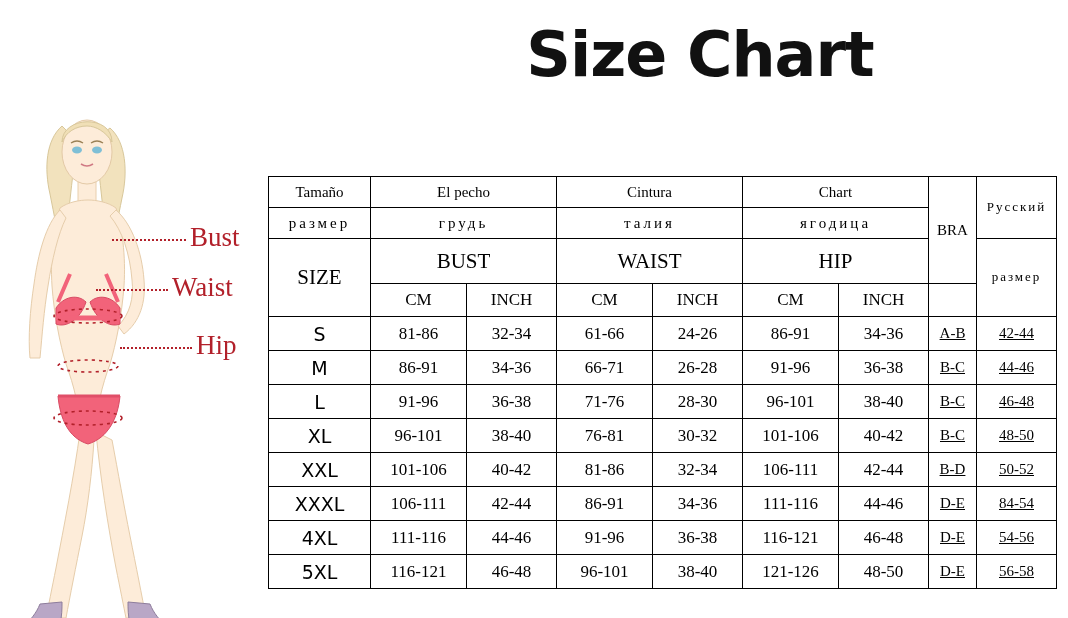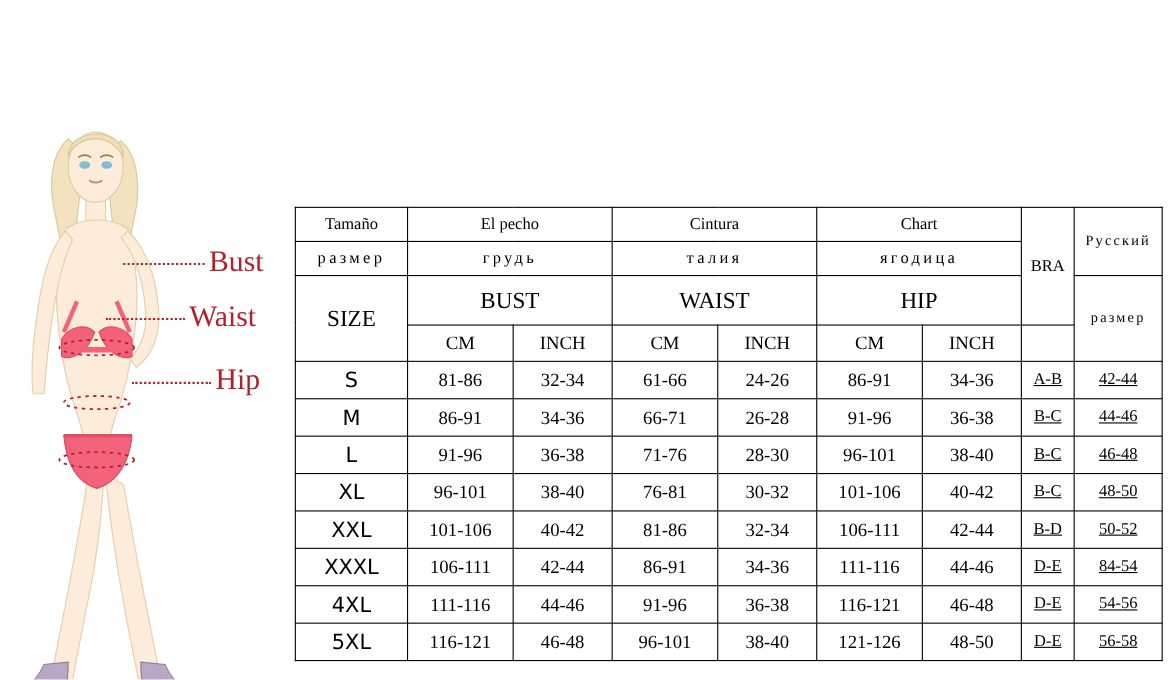--- a/index.html
+++ b/index.html
@@ -56,21 +56,21 @@
     border-top: 2px dotted #b2202a;
   }
   #leader-bust  { left: 112px; top: 239px; width: 74px; }
   #leader-waist { left: 96px;  top: 289px; width: 72px; }
   #leader-hip   { left: 120px; top: 347px; width: 72px; }
 
   
   #table-wrap {
     position: absolute;
     left: 268px;
-    top: 188px;
+    top: 176px;
   }
   table.size-chart {
     border-collapse: collapse;
     table-layout: fixed;
   }
   table.size-chart td {
     border: 1px solid #000000;
     text-align: center;
     vertical-align: middle;
     color: #000000;
@@ -120,20 +120,21 @@
   .row-cell.small {
     font-size: 15px;
     text-decoration: underline;
   }
 </style>
 </head>
 <body>
 
 <div id="page">
 
+  <div id="title">Size Chart</div>
 
   <div id="figure">
     <svg width="268" height="522" viewBox="0 0 268 522" xmlns="http://www.w3.org/2000/svg">
 
       <path d="M62 30 C46 44 44 72 50 98 C54 118 58 140 62 158 C66 140 68 120 70 104 C72 86 74 62 80 48 Z" fill="#f2e2bd" stroke="#d8c79a" stroke-width="1"></path>
       <path d="M110 32 C126 46 128 76 122 102 C118 122 114 142 110 158 C106 140 104 120 102 104 C100 86 98 62 92 46 Z" fill="#f2e2bd" stroke="#d8c79a" stroke-width="1"></path>
 
       <path d="M78 80 L78 106 L96 106 L96 80 Z" fill="#fdecd9" stroke="#e8cfae" stroke-width="1"></path>
 
       <ellipse cx="87" cy="56" rx="25" ry="32" fill="#fdecd9" stroke="#e3c9a6" stroke-width="1"></ellipse>

